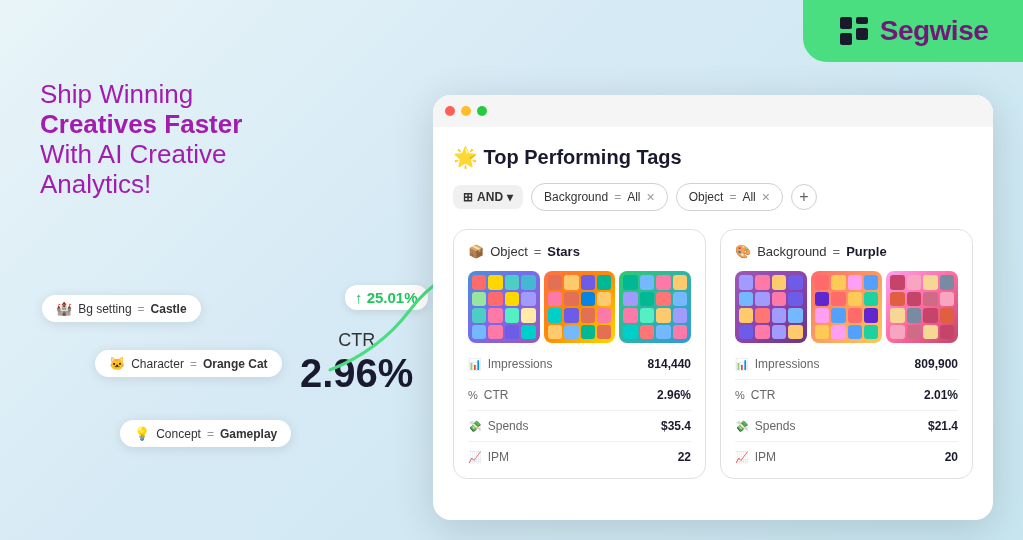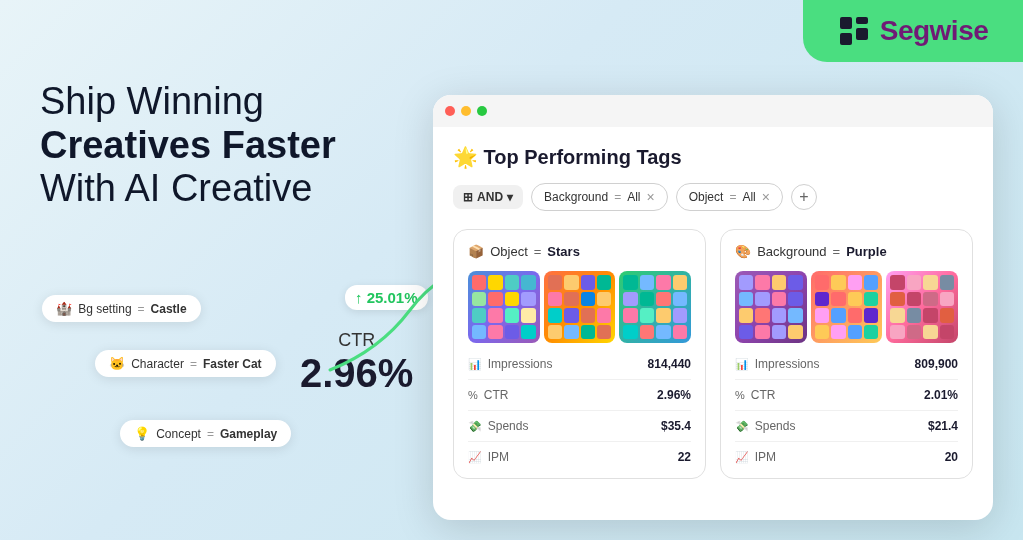--- a/index.html
+++ b/index.html
@@ -41,23 +41,23 @@
 
     
     .hero-text {
       position: absolute;
       top: 80px;
       left: 40px;
       width: 380px;
     }
 
     .hero-title {
-      font-size: 38px;
+      font-size: 26px;
       line-height: 1.15;
-      color: #0f172a;
+      color: #a21caf;
     }
 
     .hero-title .normal { font-weight: 400; }
     .hero-title .bold { font-weight: 800; }
 
     
     .floating-tag {
       position: absolute;
       background: white;
       border-radius: 20px;
@@ -317,35 +317,36 @@
     <rect x="18" y="13" width="12" height="12" rx="2" fill="#1a1a2e"></rect>
   </svg>
   <span class="logo-text">Segwise</span>
 </div>
 
 <div class="hero-text">
   <div class="hero-title">
     <span class="normal">Ship Winning</span><br>
     <span class="bold">Creatives Faster</span><br>
     <span class="normal">With AI Creative</span><br>
+    <span class="normal">Analytics!</span>
   </div>
 </div>
 
 <div class="floating-tag tag-bg-setting">
   <span class="tag-icon">🏰</span>
   <span>Bg setting</span>
   <span style="color:#999">=</span>
   <span class="tag-bold">Castle</span>
 </div>
 
 <div class="floating-tag tag-character">
   <span class="tag-icon">🐱</span>
   <span>Character</span>
   <span style="color:#999">=</span>
-  <span class="tag-bold">Faster Cat</span>
+  <span class="tag-bold">Orange Cat</span>
 </div>
 
 <div class="ctr-badge">
   <div class="ctr-label">CTR</div>
   <div class="ctr-value">2.96%</div>
 </div>
 
 <div class="growth-arrow">↑ 25.01%</div>
 
 <div class="floating-tag tag-concept">

